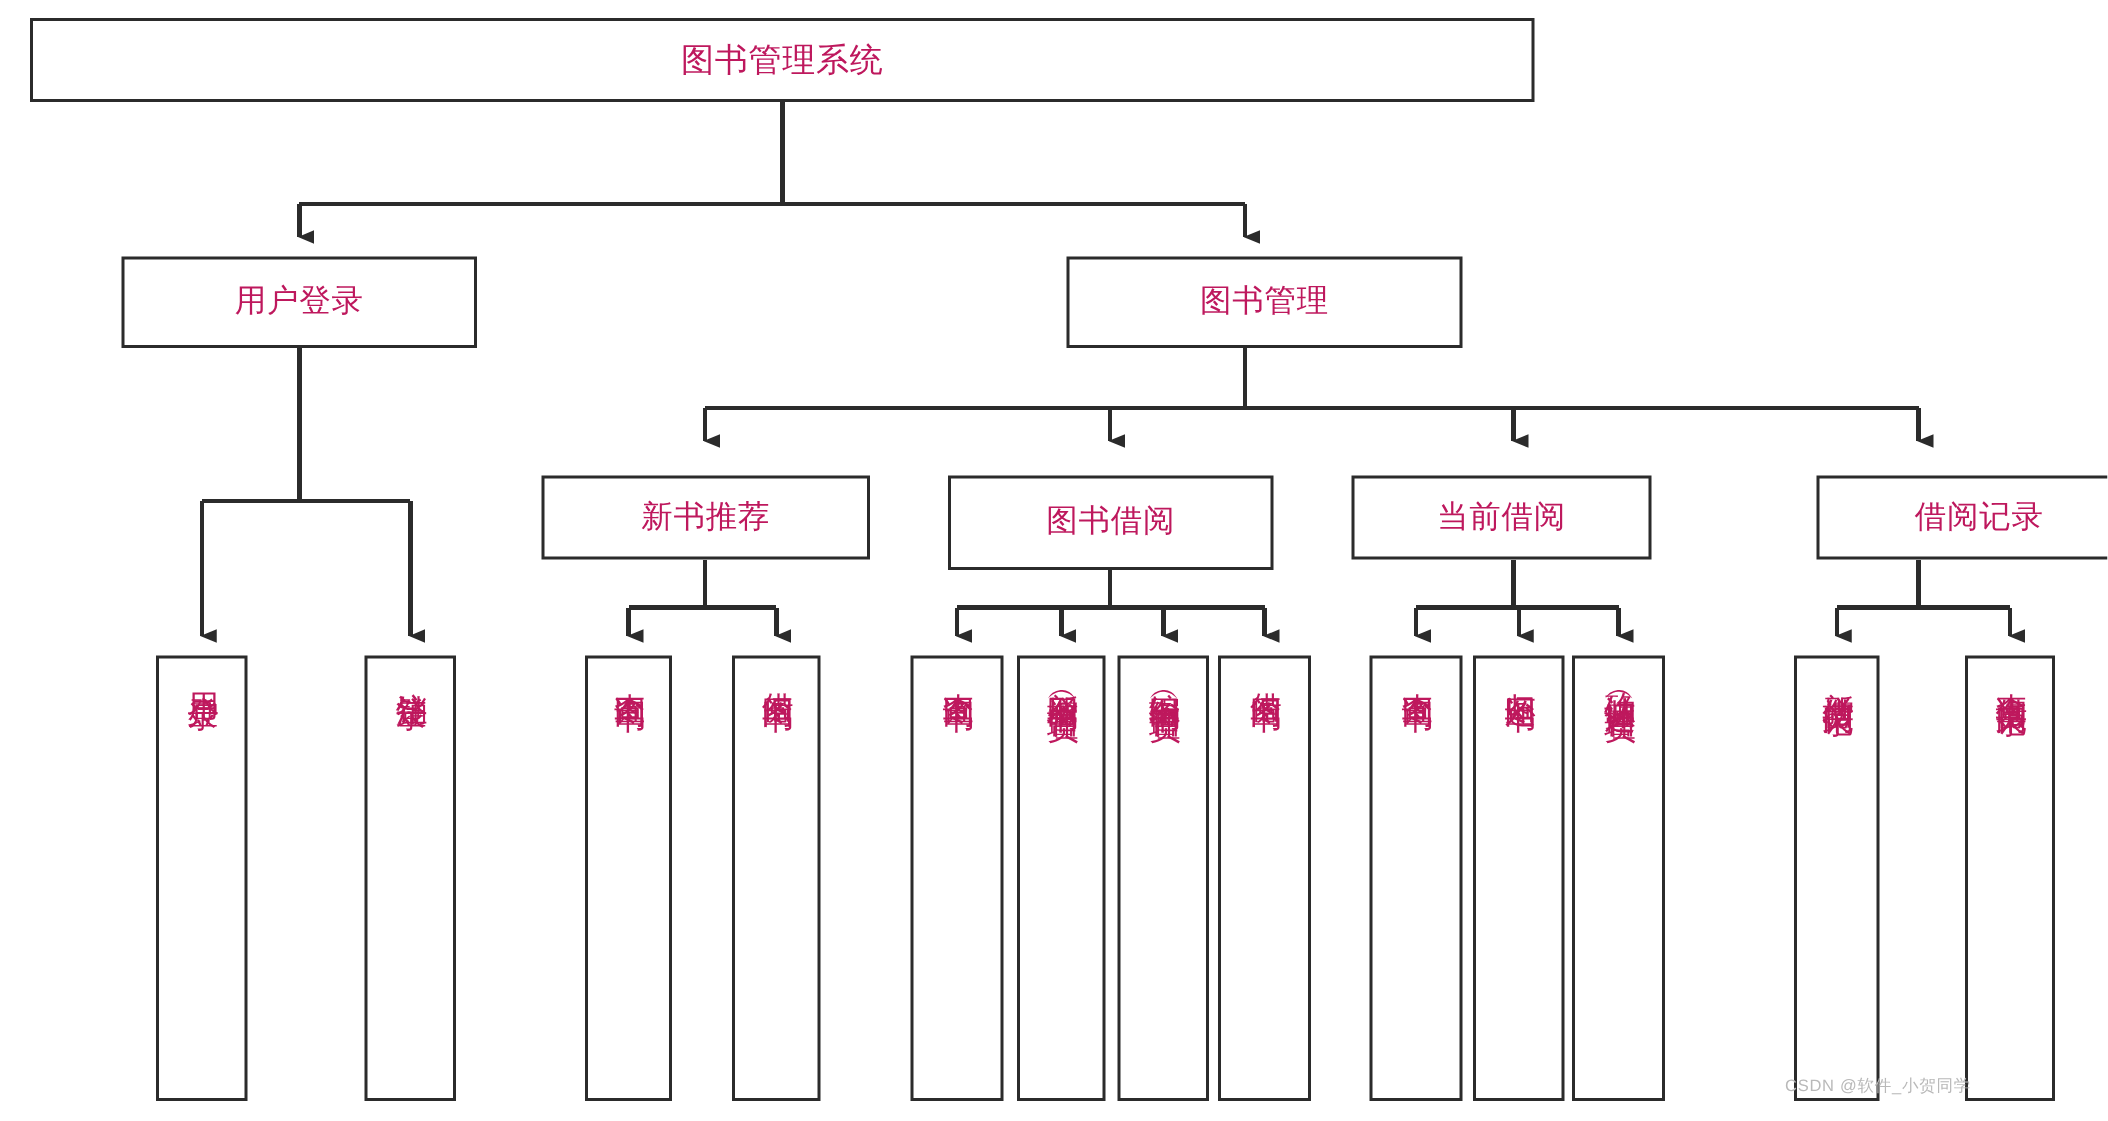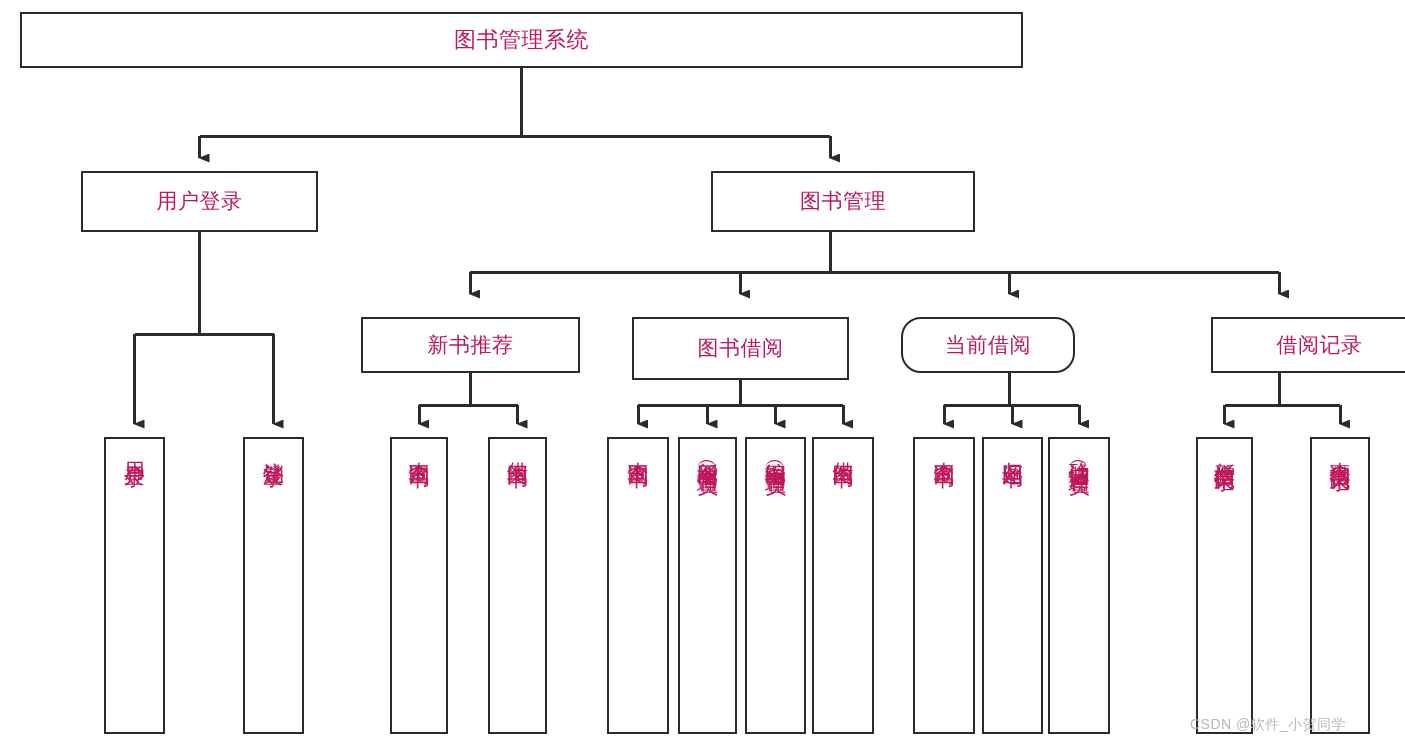--- a/index.html
+++ b/index.html
@@ -53,21 +53,21 @@
     writing-mode: vertical-rl;
     text-orientation: upright;
     font-size: 21px;
     letter-spacing: 2px;
     line-height: 1.05;
     white-space: normal;
     max-height: 100%;
   }
   .watermark {
     position: absolute;
-    font-size: 14px;
+    font-size: 11px;
     color: #b9b9b9;
     letter-spacing: 0.5px;
     white-space: nowrap;
     font-family: "Liberation Sans", "DejaVu Sans", sans-serif;
   }
 </style>
 </head>
 <body>
 
 <div id="canvas">
@@ -132,21 +132,21 @@
   <div class="node-box node-h" style="left: 711px; top: 171px; width: 264px; height: 61px;">
     <span class="node-label">图书管理</span>
   </div>
 
   <div class="node-box node-h" style="left: 361px; top: 317px; width: 219px; height: 56px;">
     <span class="node-label">新书推荐</span>
   </div>
   <div class="node-box node-h" style="left: 632px; top: 317px; width: 217px; height: 63px;">
     <span class="node-label">图书借阅</span>
   </div>
-  <div class="node-box node-h" style="left: 901px; top: 317px; width: 174px; height: 56px; border-radius: 20px;">
+  <div class="node-box node-h" style="left: 901px; top: 317px; width: 200px; height: 56px;">
     <span class="node-label">当前借阅</span>
   </div>
   <div class="node-box node-h" style="left: 1171px; top: 317px; width: 217px; height: 56px; margin-left: 40px;">
     <span class="node-label">借阅记录</span>
   </div>
 
   <div class="node-box node-v" style="left: 104px; top: 437px; width: 61px; height: 297px;">
     <span class="node-label">用户登录</span>
   </div>
   <div class="node-box node-v" style="left: 243px; top: 437px; width: 61px; height: 297px;">

